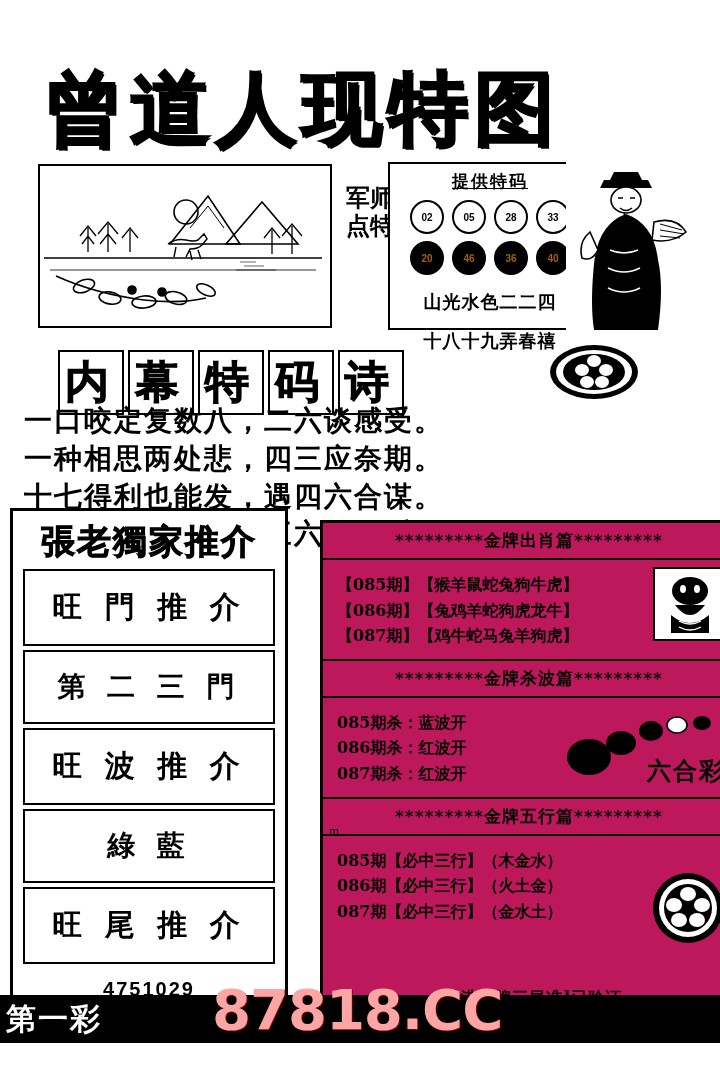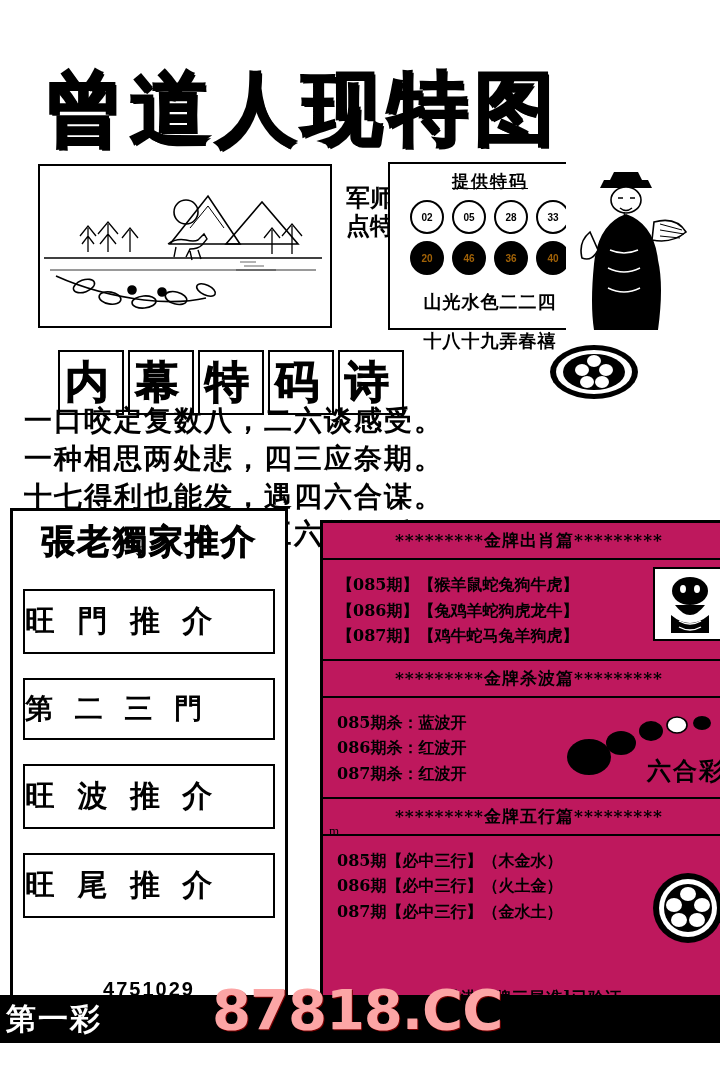--- a/index.html
+++ b/index.html
@@ -97,24 +97,24 @@
     border:3px solid #000;background:#fff;
     box-sizing:border-box;
   }
   .lp-title{
     font-family:"DejaVu Serif","Liberation Serif",serif;
     font-weight:bold;font-size:34px;text-align:center;
     margin-top:8px;letter-spacing:2px;
     -webkit-text-stroke:1px #000;
   }
   .lp-cell{
-    margin:24px 10px 0 10px;border:2px solid #000;
-    font-family:"DejaVu Serif","Liberation Serif",serif;
-    font-weight:bold;
-    padding:10px 0;
+    margin:4px 10px 0 10px;border:2px solid #000;
+    font-family:"DejaVu Serif","Liberation Serif",serif;
+    font-weight:bold;text-align:center;
+    padding:16px 0;
     letter-spacing:6px;
   }
   .lp-cell.big{font-size:30px;}
   .lp-cell.mid{font-size:28px;}
   .lp-num{
     position:absolute;left:0;bottom:4px;width:100%;
     text-align:center;font-family:"Liberation Sans",sans-serif;
     font-weight:bold;font-size:20px;letter-spacing:2px;
   }
 
@@ -295,20 +295,21 @@
       <div>十七得利也能发，遇四六合谋。</div>
       <div>平安二字值千金，三六分开看。</div>
     </div>
   </div>
 
   <div class="leftpanel">
     <div class="lp-title">張老獨家推介</div>
     <div class="lp-cell big">旺 門 推 介</div>
     <div class="lp-cell mid">第 二 三 門</div>
     <div class="lp-cell big">旺 波 推 介</div>
+    <div class="lp-cell mid">綠 藍</div>
     <div class="lp-cell big">旺 尾 推 介</div>
     <div class="lp-num">4751029</div>
   </div>
 
   <div class="rightpanel">
 
     <div class="sec-head">*********金牌出肖篇*********</div>
     <div class="divider"></div>
     <div class="rows">
       <div>【085期】【猴羊鼠蛇兔狗牛虎】</div>

